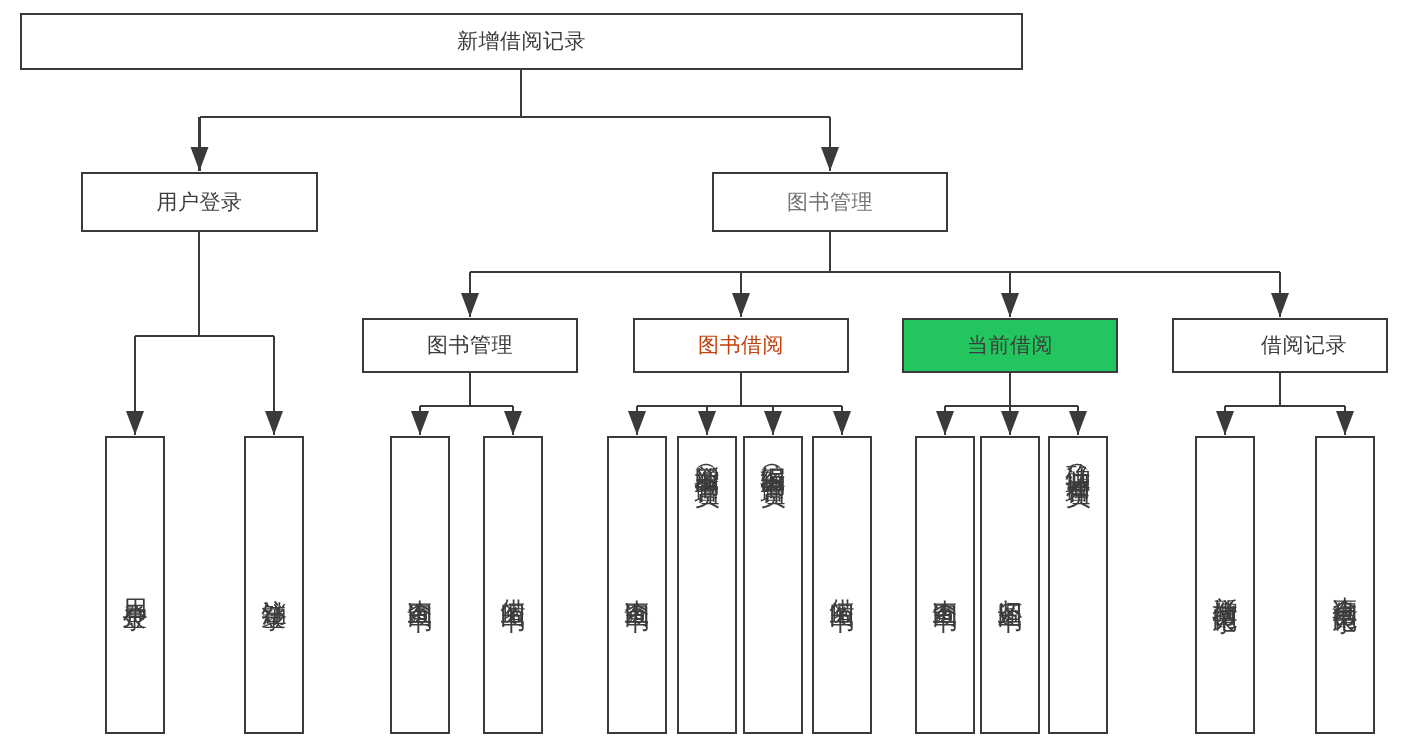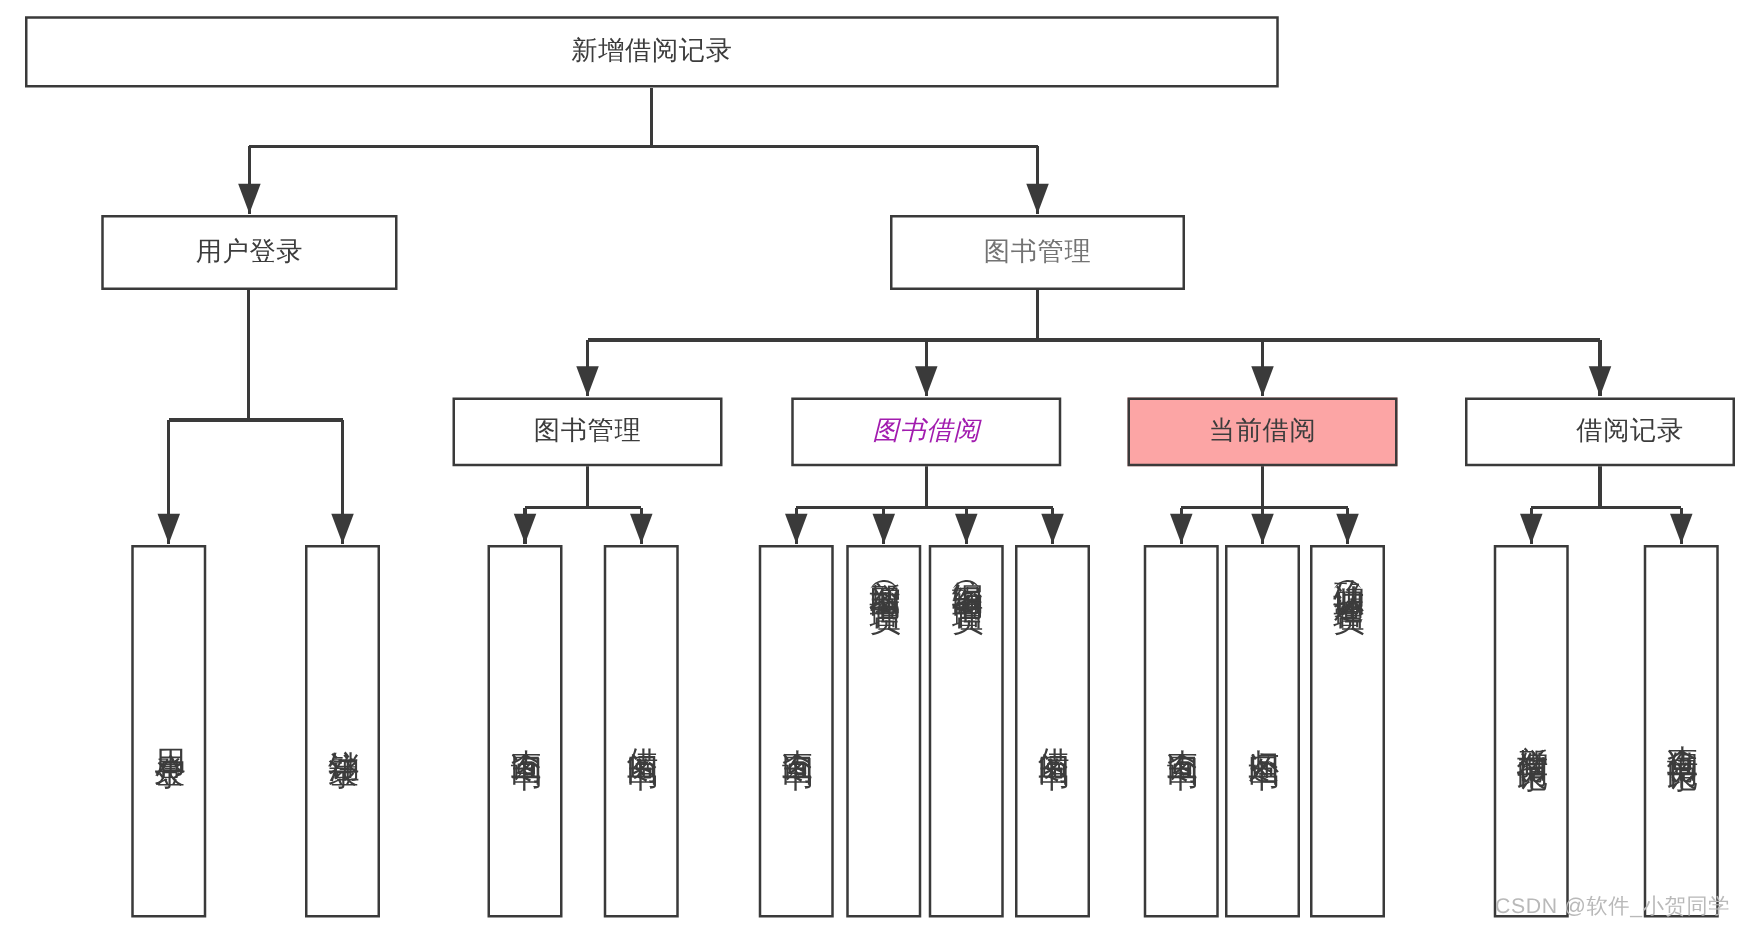--- a/index.html
+++ b/index.html
@@ -142,23 +142,23 @@
       <div class="node horiz" style="left: 81px; top: 172px; width: 237px; height: 60px; border-color: rgb(58, 58, 58); background: rgb(255, 255, 255);">
         <span class="lbl" style="color: rgb(60, 60, 60);">用户登录</span>
       </div>
       <div class="node horiz" style="left: 712px; top: 172px; width: 236px; height: 60px; border-color: rgb(58, 58, 58); background: rgb(255, 255, 255);">
         <span class="lbl" style="color: #737373;">图书管理</span>
       </div>
       <div class="node horiz" style="left: 362px; top: 318px; width: 216px; height: 55px; border-color: rgb(58, 58, 58); background: rgb(255, 255, 255);">
         <span class="lbl" style="color: rgb(60, 60, 60);">图书管理</span>
       </div>
       <div class="node horiz" style="left: 633px; top: 318px; width: 216px; height: 55px; border-color: rgb(58, 58, 58); background: rgb(255, 255, 255);">
-        <span class="lbl" style="color: #a21caf; font-style: italic;">图书借阅</span>
-      </div>
-      <div class="node horiz" style="left: 902px; top: 318px; width: 216px; height: 55px; border-color: rgb(58, 58, 58); background: #fca5a5;">
+        <span class="lbl" style="color: #c2410c;">图书借阅</span>
+      </div>
+      <div class="node horiz" style="left: 902px; top: 318px; width: 216px; height: 55px; border-color: rgb(58, 58, 58); background: #22c55e;">
         <span class="lbl" style="color: rgb(60, 60, 60);">当前借阅</span>
       </div>
       <div class="node horiz" style="left: 1172px; top: 318px; width: 216px; height: 55px; border-color: rgb(58, 58, 58); background: rgb(255, 255, 255);">
         <span class="lbl" style="color: rgb(60, 60, 60); margin-left: 48px;">借阅记录</span>
       </div>
       <div class="node vert centered" style="left: 105px; top: 436px; width: 60px; height: 298px; border-color: rgb(58, 58, 58); background: rgb(255, 255, 255);">
         <span class="lbl" style="color: rgb(60, 60, 60);">用户登录</span>
       </div>
       <div class="node vert centered" style="left: 244px; top: 436px; width: 60px; height: 298px; border-color: rgb(58, 58, 58); background: rgb(255, 255, 255);">
         <span class="lbl" style="color: rgb(60, 60, 60);">注销登录</span>
@@ -190,14 +190,13 @@
       <div class="node vert" style="left: 1048px; top: 436px; width: 60px; height: 298px; border-color: rgb(58, 58, 58); background: rgb(255, 255, 255);">
         <span class="lbl" style="color: rgb(60, 60, 60);">确认归还（管理员）</span>
       </div>
       <div class="node vert centered" style="left: 1195px; top: 436px; width: 60px; height: 298px; border-color: rgb(58, 58, 58); background: rgb(255, 255, 255);">
         <span class="lbl" style="color: rgb(60, 60, 60);">新增借阅记录</span>
       </div>
       <div class="node vert centered" style="left: 1315px; top: 436px; width: 60px; height: 298px; border-color: rgb(58, 58, 58); background: rgb(255, 255, 255);">
         <span class="lbl" style="color: rgb(60, 60, 60);">查询借阅记录</span>
       </div>
     </div>
-  <div class="watermark" style="left: 1196px; top: 713px;">CSDN @软件_小贺同学</div>
 </div>
 
 </body></html>

